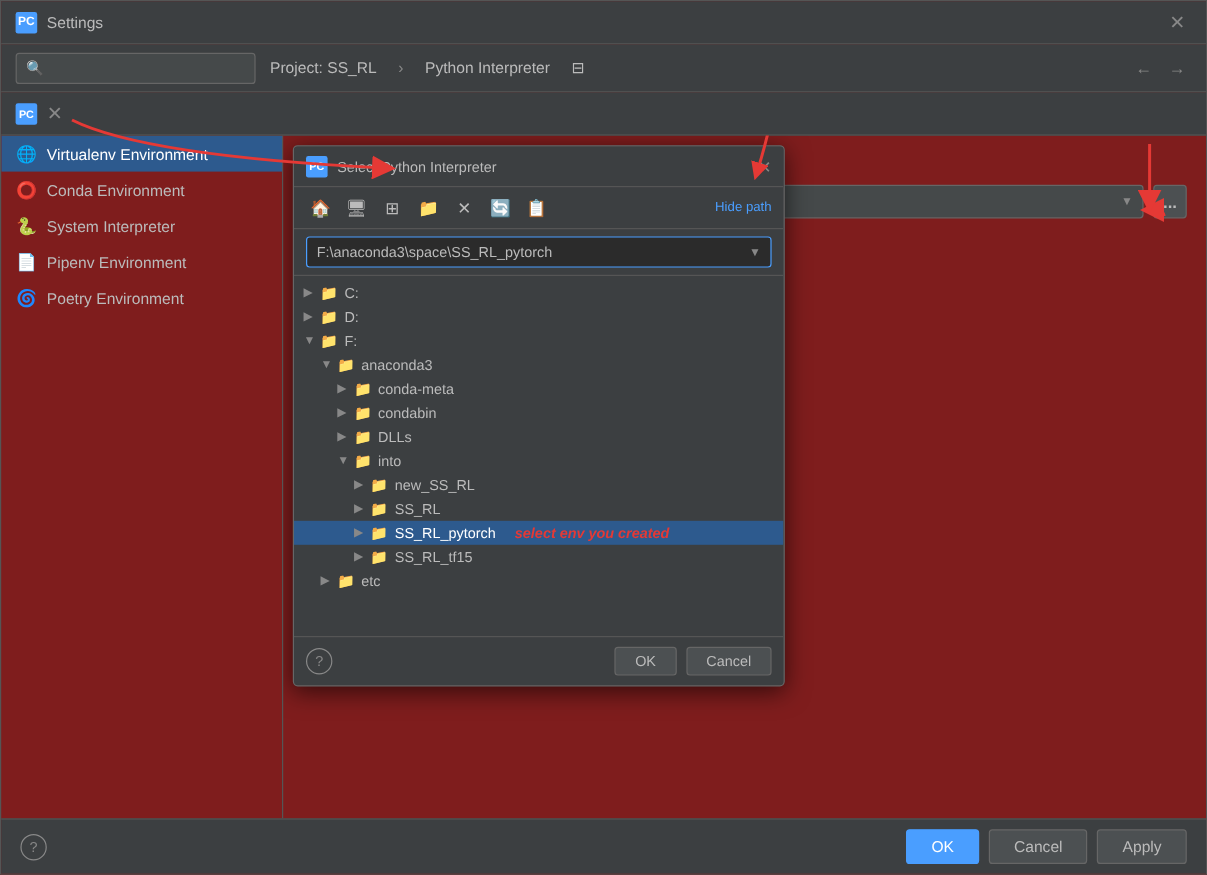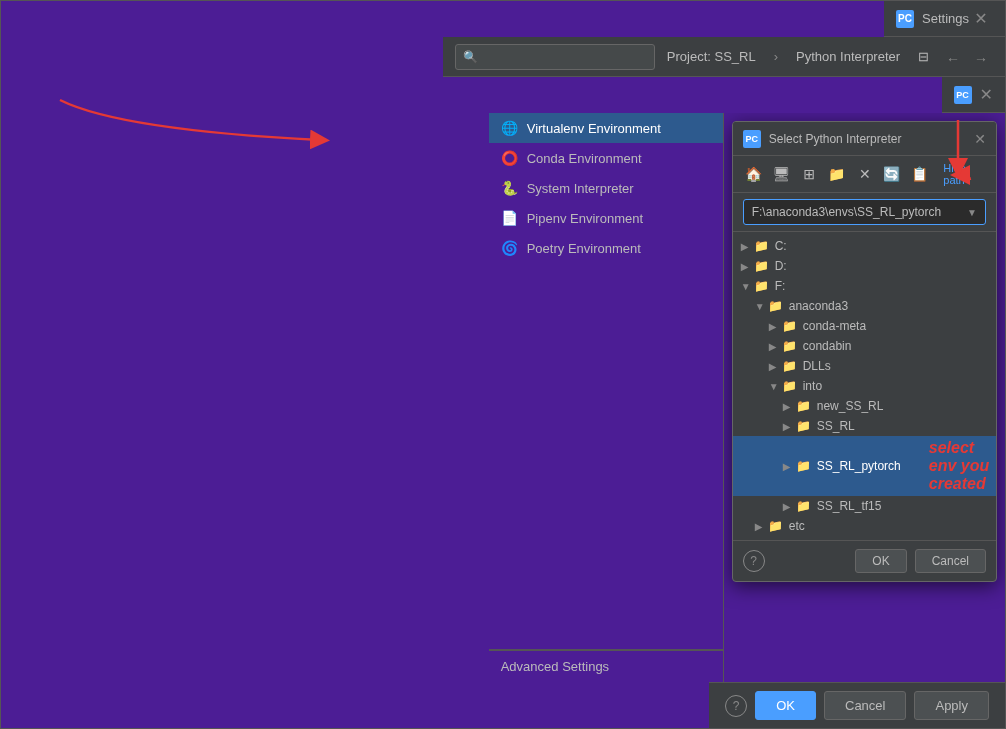--- a/index.html
+++ b/index.html
@@ -10,25 +10,24 @@
       color: #bbb;
       width: 1006px;
       height: 729px;
       overflow: hidden;
     }
 
     
     .settings-window {
       width: 1006px;
       height: 729px;
-      background: #4c1d95;
+      background: #7f1d1d;
       border: 1px solid #555;
       display: flex;
       flex-direction: column;
-      align-items: flex-end;
     }
 
     
     .title-bar {
       background: #3c3f41;
       height: 36px;
       display: flex;
       align-items: center;
       padding: 0 12px;
       flex-shrink: 0;
@@ -547,25 +546,20 @@
         <div class="sidebar-item">
           <span class="sidebar-icon">📄</span>
           <span>Pipenv Environment</span>
         </div>
         <div class="sidebar-item">
           <span class="sidebar-icon">🌀</span>
           <span>Poetry Environment</span>
         </div>
 
       </div>
-      <div class="sidebar-bottom">
-        <div class="advanced-settings-panel">
-          <span>Advanced Settings</span>
-        </div>
-      </div>
     </div>
 
     <div class="right-panel" style="position: relative; padding: 14px 16px;">
 
       <div class="env-row">
         <span class="env-label">Environment:</span>
         <div class="radio-group">
           <div class="radio-option">
             <div class="radio-circle selected"></div>
             <span class="radio-label">Existing</span>
@@ -602,21 +596,21 @@
             <div class="toolbar-btn">📁</div>
             <div class="toolbar-btn">✕</div>
             <div class="toolbar-btn">🔄</div>
             <div class="toolbar-btn">📋</div>
             <div class="toolbar-spacer"></div>
             <span class="hide-path-btn">Hide path</span>
           </div>
 
           <div class="path-input-row">
             <div class="path-input-box">
-              <span class="path-input-text">F:\anaconda3\envs\SS_RL_pytorch</span>
+              <span class="path-input-text">F:\anaconda3\space\SS_RL_pytorch</span>
               <span class="path-dropdown-arrow">▼</span>
             </div>
           </div>
 
           <div class="file-tree">
 
             <div class="tree-item">
               <div class="tree-indent" style="width: 8px;"></div>
               <span class="tree-arrow">▶</span>
               <span class="tree-folder-icon">📁</span>
@@ -684,21 +678,21 @@
               <span class="tree-arrow">▶</span>
               <span class="tree-folder-icon">📁</span>
               <span class="tree-label">SS_RL</span>
             </div>
 
             <div class="tree-item selected">
               <div class="tree-indent" style="width: 50px;"></div>
               <span class="tree-arrow">▶</span>
               <span class="tree-folder-icon">📁</span>
               <span class="tree-label">SS_RL_pytorch</span>
-              <span class="annotation-text" style="margin-left: 28px; color: #e53935; font-size: 16px;">select env you created</span>
+              <span class="annotation-text" style="margin-left: 16px; color: #e53935; font-size: 12px;">select env you created</span>
             </div>
 
             <div class="tree-item">
               <div class="tree-indent" style="width: 50px;"></div>
               <span class="tree-arrow">▶</span>
               <span class="tree-folder-icon">📁</span>
               <span class="tree-label">SS_RL_tf15</span>
             </div>
 
             <div class="tree-item">

